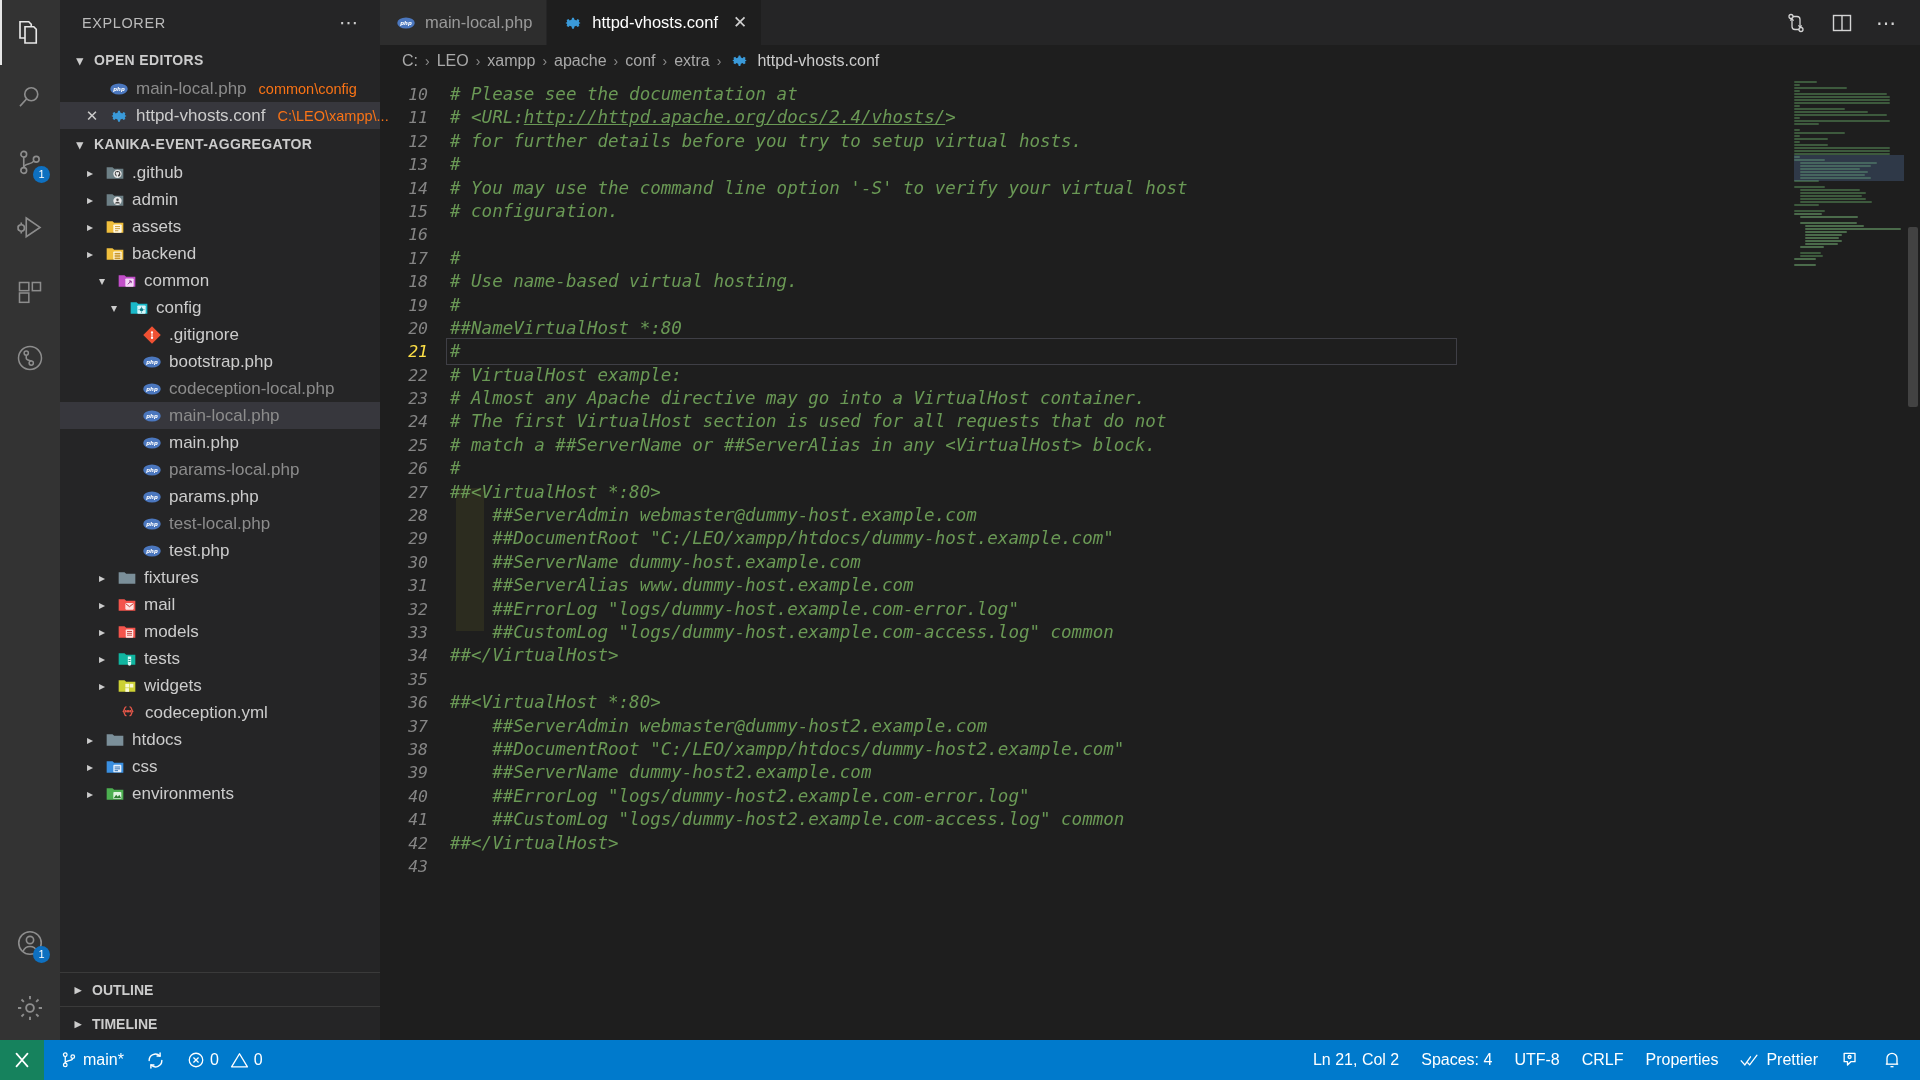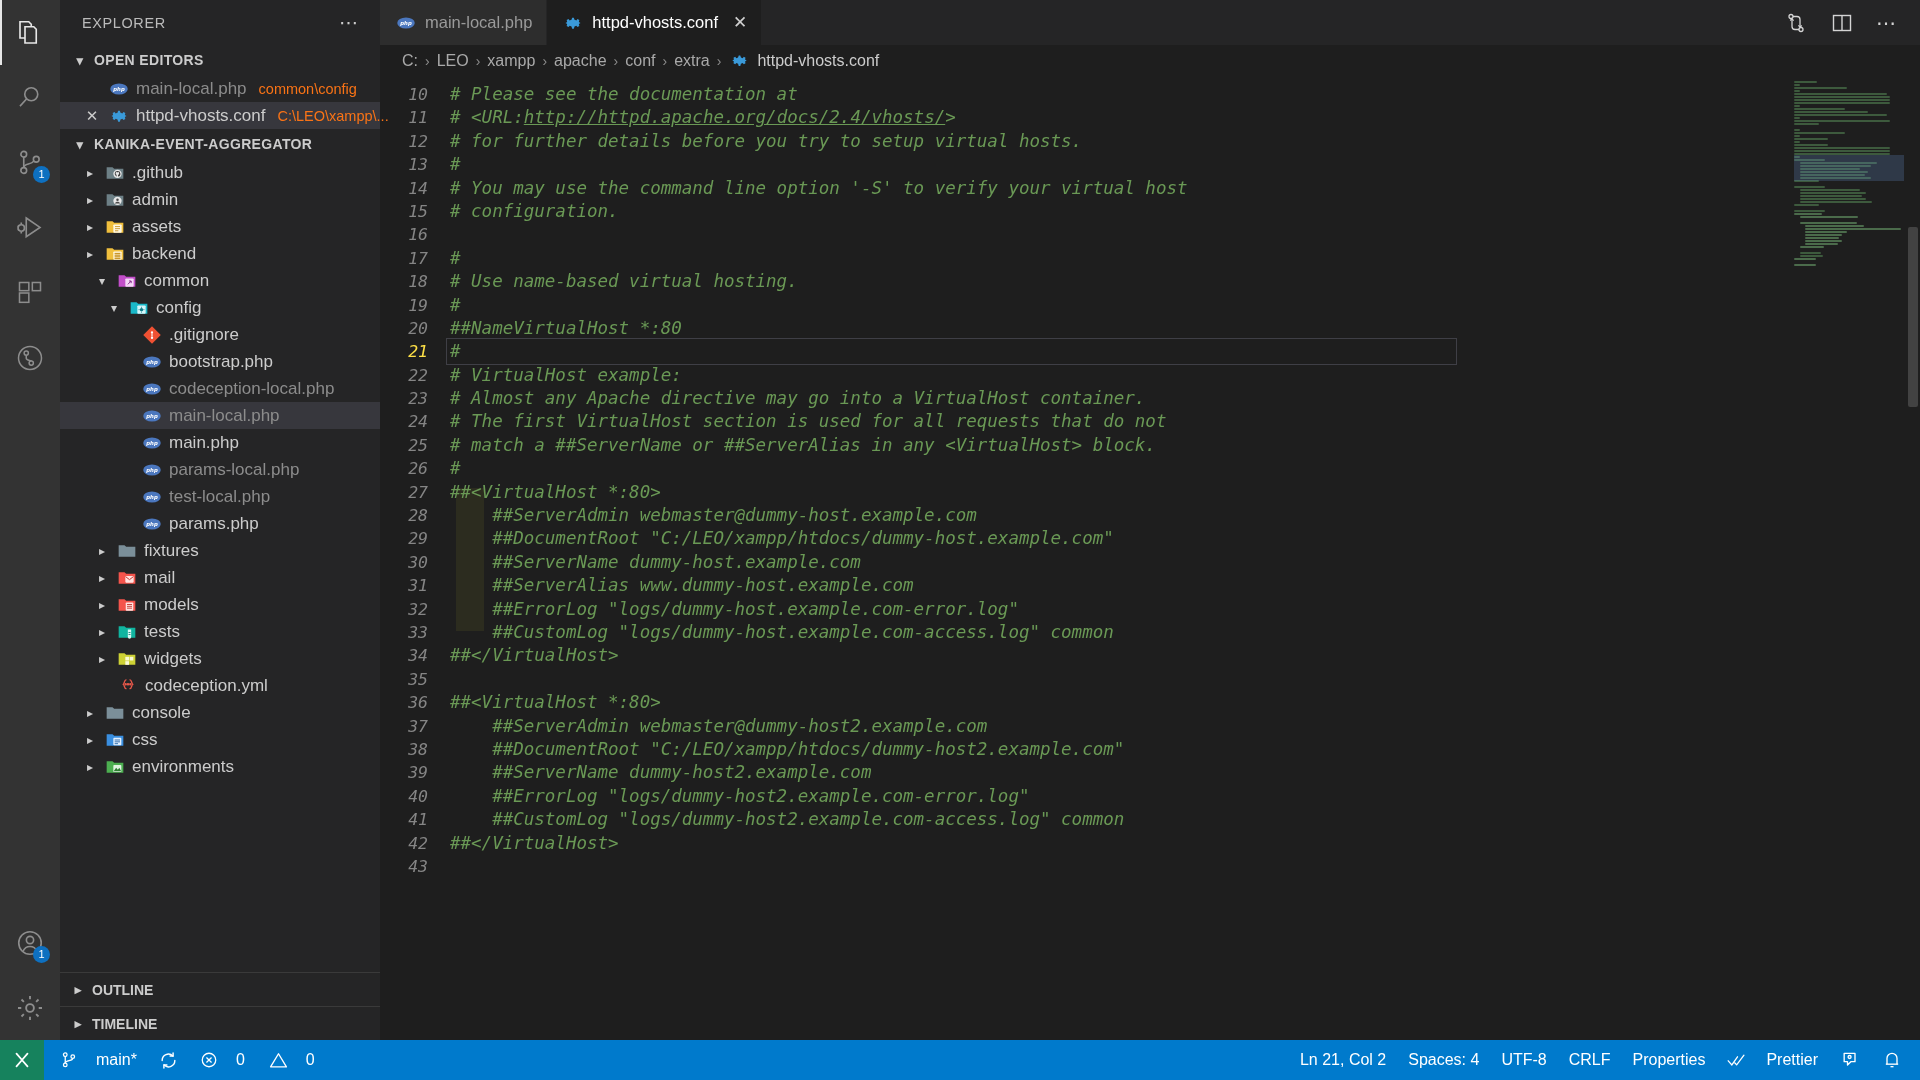--- a/index.html
+++ b/index.html
@@ -124,21 +124,21 @@
 
   .scroll-track { position: absolute; right: 0; top: 0; width: 14px; bottom: 0; }
   .scroll-thumb { position: absolute; right: 2px; top: 150px; width: 10px; height: 180px; background: #424242; border-radius: 2px; }
 
   
   .status-bar {
     height: 40px; flex: 0 0 40px; background: #007acc; display: flex; align-items: center;
     color: #ffffff; font-size: 16px; font-family: "Liberation Sans", sans-serif;
   }
   .remote { background: #16825d; height: 40px; width: 44px; display: flex; align-items: center; justify-content: center; cursor: pointer; }
-  .sb-item { display: flex; align-items: center; gap: 18px; padding: 0 11px; height: 40px; cursor: pointer; white-space: nowrap; }
+  .sb-item { display: flex; align-items: center; gap: 5px; padding: 0 11px; height: 40px; cursor: pointer; white-space: nowrap; }
   .sb-right { margin-left: auto; display: flex; align-items: flex-end; }
 
   svg { display: block; }
 </style>
 </head>
 <body>
 
 <div id="app">
   <div class="main-row">
 
@@ -389,37 +389,46 @@
         </div>
         <div class="row dim" style="padding-left:82px">
           <span class="ficon">
             <svg width="20" height="20" viewBox="0 0 24 24">
                 <ellipse cx="12" cy="12" rx="10.5" ry="6.6" fill="#4b77be"></ellipse>
                 <text x="12" y="14.6" font-size="6.4" fill="#ffffff" text-anchor="middle" font-family="DejaVu Sans, sans-serif" font-style="italic" font-weight="bold">php</text>
               </svg>
           </span>
           <span>params-local.php</span>
         </div>
+        <div class="row" style="padding-left:82px">
+          <span class="ficon">
+            <svg width="20" height="20" viewBox="0 0 24 24">
+                <ellipse cx="12" cy="12" rx="10.5" ry="6.6" fill="#4b77be"></ellipse>
+                <text x="12" y="14.6" font-size="6.4" fill="#ffffff" text-anchor="middle" font-family="DejaVu Sans, sans-serif" font-style="italic" font-weight="bold">php</text>
+              </svg>
+          </span>
+          <span>params.php</span>
+        </div>
         <div class="row dim" style="padding-left:82px">
           <span class="ficon">
             <svg width="20" height="20" viewBox="0 0 24 24">
                 <ellipse cx="12" cy="12" rx="10.5" ry="6.6" fill="#4b77be"></ellipse>
                 <text x="12" y="14.6" font-size="6.4" fill="#ffffff" text-anchor="middle" font-family="DejaVu Sans, sans-serif" font-style="italic" font-weight="bold">php</text>
               </svg>
           </span>
           <span>test-local.php</span>
         </div>
         <div class="row" style="padding-left:82px">
           <span class="ficon">
             <svg width="20" height="20" viewBox="0 0 24 24">
                 <ellipse cx="12" cy="12" rx="10.5" ry="6.6" fill="#4b77be"></ellipse>
                 <text x="12" y="14.6" font-size="6.4" fill="#ffffff" text-anchor="middle" font-family="DejaVu Sans, sans-serif" font-style="italic" font-weight="bold">php</text>
               </svg>
           </span>
-          <span>params.php</span>
+          <span>test.php</span>
         </div>
 
         <div class="row" style="padding-left:34px">
           <span class="twisty">▸</span>
           <span class="ficon">
             <svg width="20" height="20" viewBox="0 0 24 24">
                 <path d="M2 5h7l2 2h11v12H2z" fill="#7b8f99"></path>
               </svg>
           </span>
           <span>fixtures</span>
@@ -487,21 +496,21 @@
           <span>codeception.yml</span>
         </div>
 
         <div class="row" style="padding-left:22px">
           <span class="twisty">▸</span>
           <span class="ficon">
             <svg width="20" height="20" viewBox="0 0 24 24">
                 <path d="M2 5h7l2 2h11v12H2z" fill="#7b8f99"></path>
               </svg>
           </span>
-          <span>console</span>
+          <span>htdocs</span>
         </div>
 
         <div class="row" style="padding-left:22px">
           <span class="twisty">▸</span>
           <span class="ficon">
             <svg width="20" height="20" viewBox="0 0 24 24">
                 <path d="M2 5h7l2 2h11v12H2z" fill="#3a8fe0"></path>
                 <rect x="10" y="9.4" width="9.6" height="9" rx="1" fill="#e2f0ff"></rect>
                 <path d="M11.6 12h6.4M11.6 14.2h6.4M11.6 16.4h4" stroke="#2a68a8" stroke-width="1.1"></path>
               </svg>

